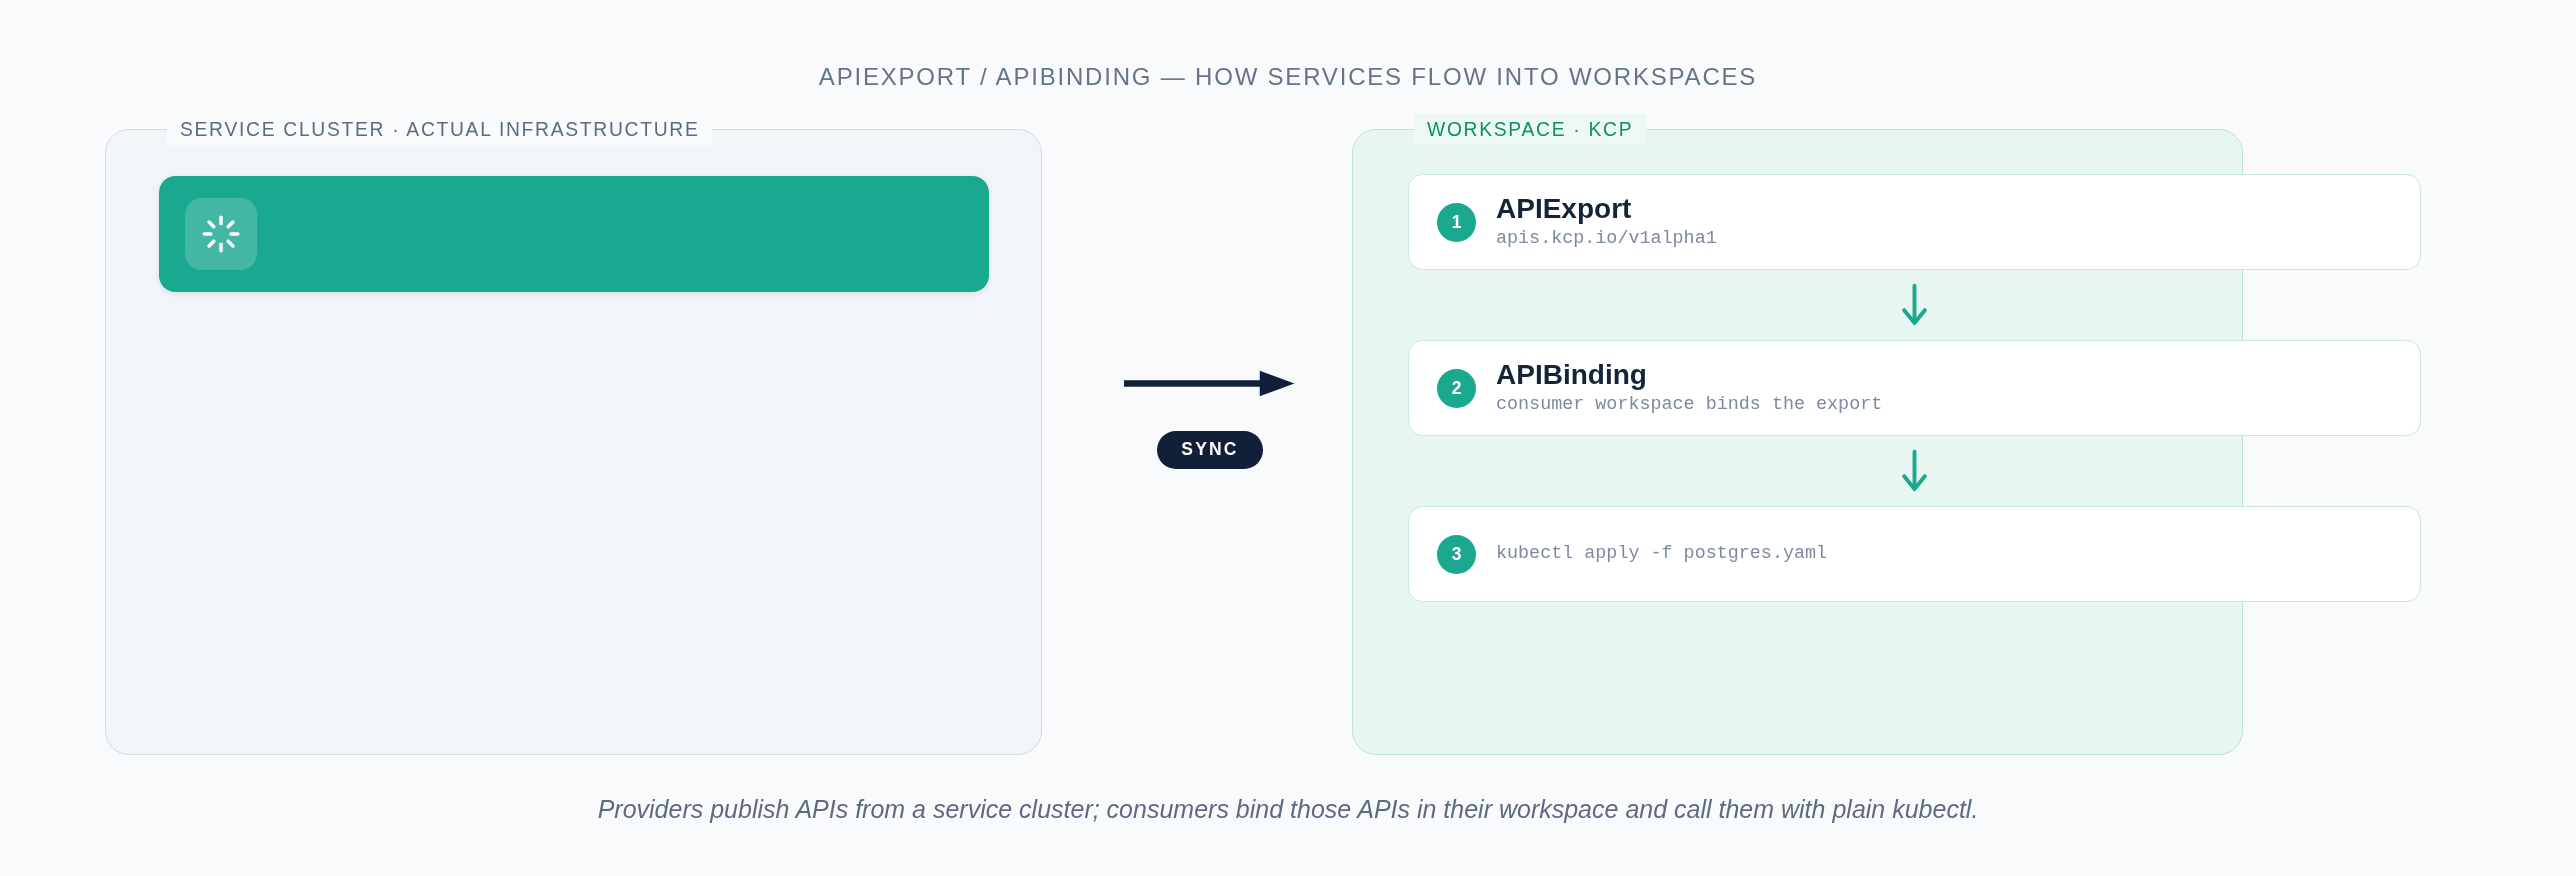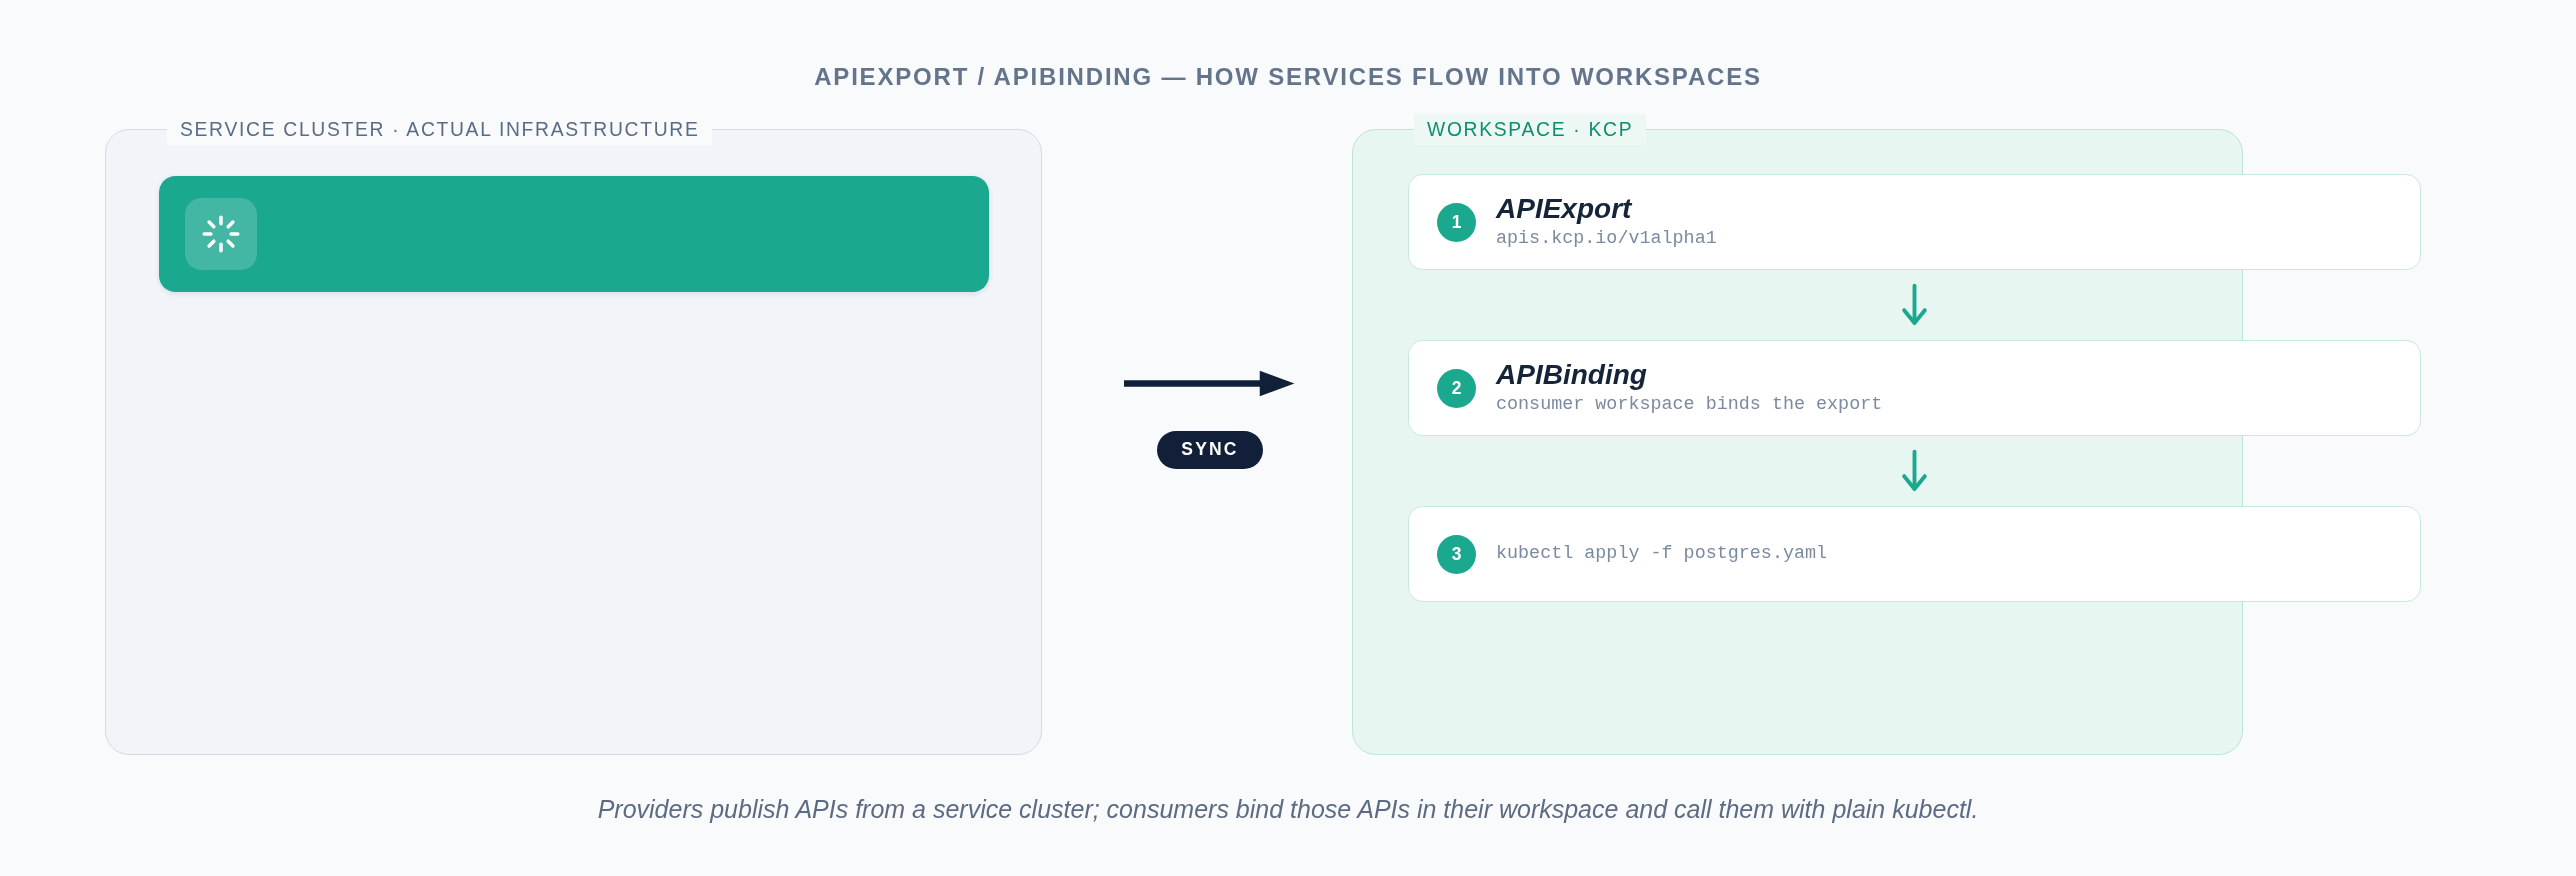--- a/index.html
+++ b/index.html
@@ -15,21 +15,21 @@
     background: #f8fafc;
   }
 
   
   .diagram-title {
     position: absolute;
     left: 0; top: 63px;
     width: 2576px;
     text-align: center;
     font-size: 24px;
-    font-weight: 700;
+    font-weight: 400;
     letter-spacing: 1.8px;
     color: #64748b;
     text-transform: uppercase;
     white-space: nowrap;
   }
 
   
   .panel {
     position: absolute;
     border-radius: 24px;
@@ -144,21 +144,21 @@
     flex: 0 0 auto;
     width: 39px; height: 39px;
     border-radius: 50%;
     background: #1aa88f;
     color: #ffffff;
     font-size: 17.5px; font-weight: 700;
     display: flex; align-items: center; justify-content: center;
   }
   .step-text { display: flex; flex-direction: column; gap: 2.8px; }
   .step-title {
-    font-size: 28px; font-weight: 700; color: #16243a; line-height: 1.15; font-style: italic;
+    font-size: 28px; font-weight: 700; color: #16243a; line-height: 1.15;
   }
   .step-sub {
     font-family: "Liberation Mono", monospace;
     font-size: 18.4px; color: #7b8aa0; line-height: 1.2;
   }
   .step-gap {
     height: 70px;
     display: flex; align-items: center; justify-content: center;
   }
 

